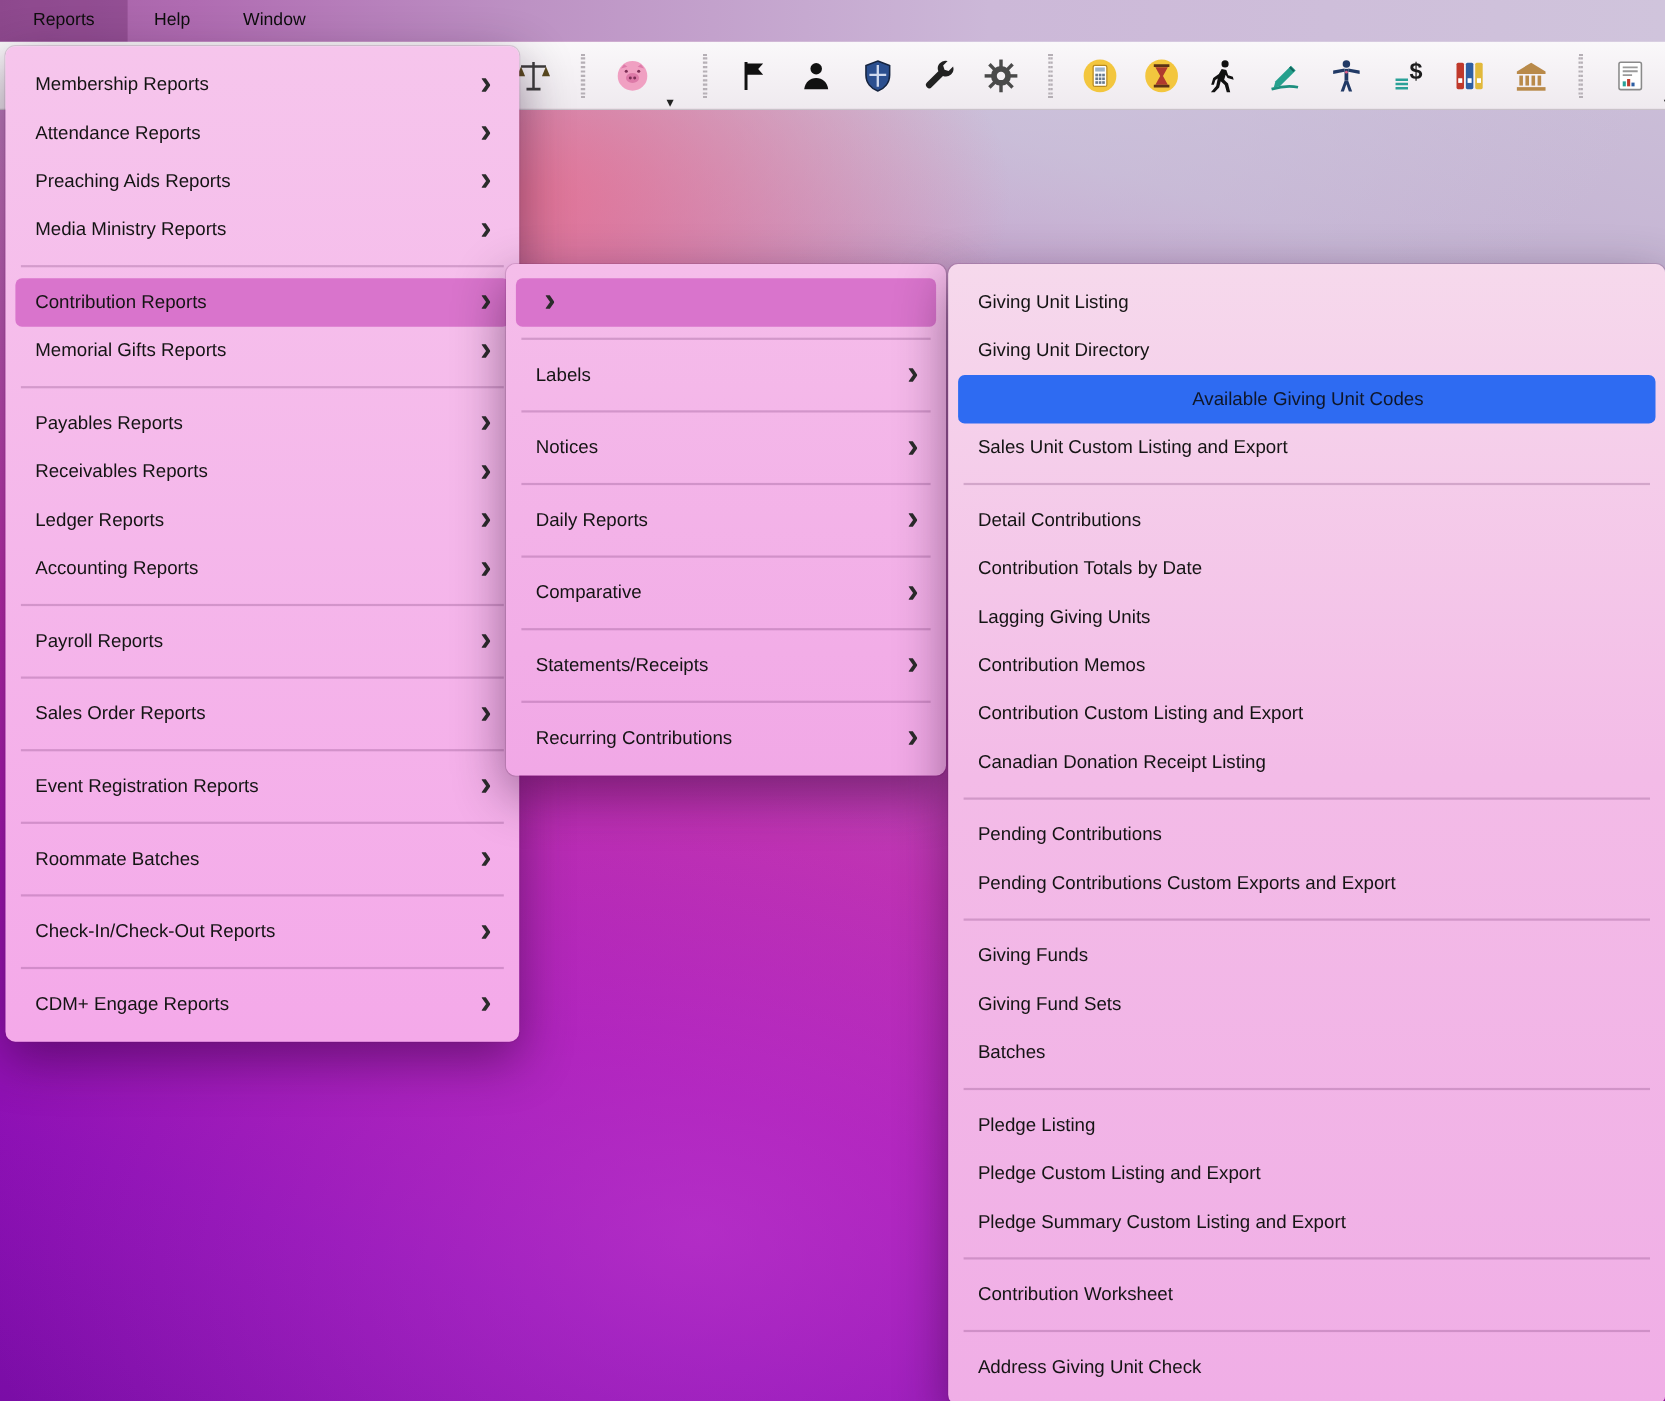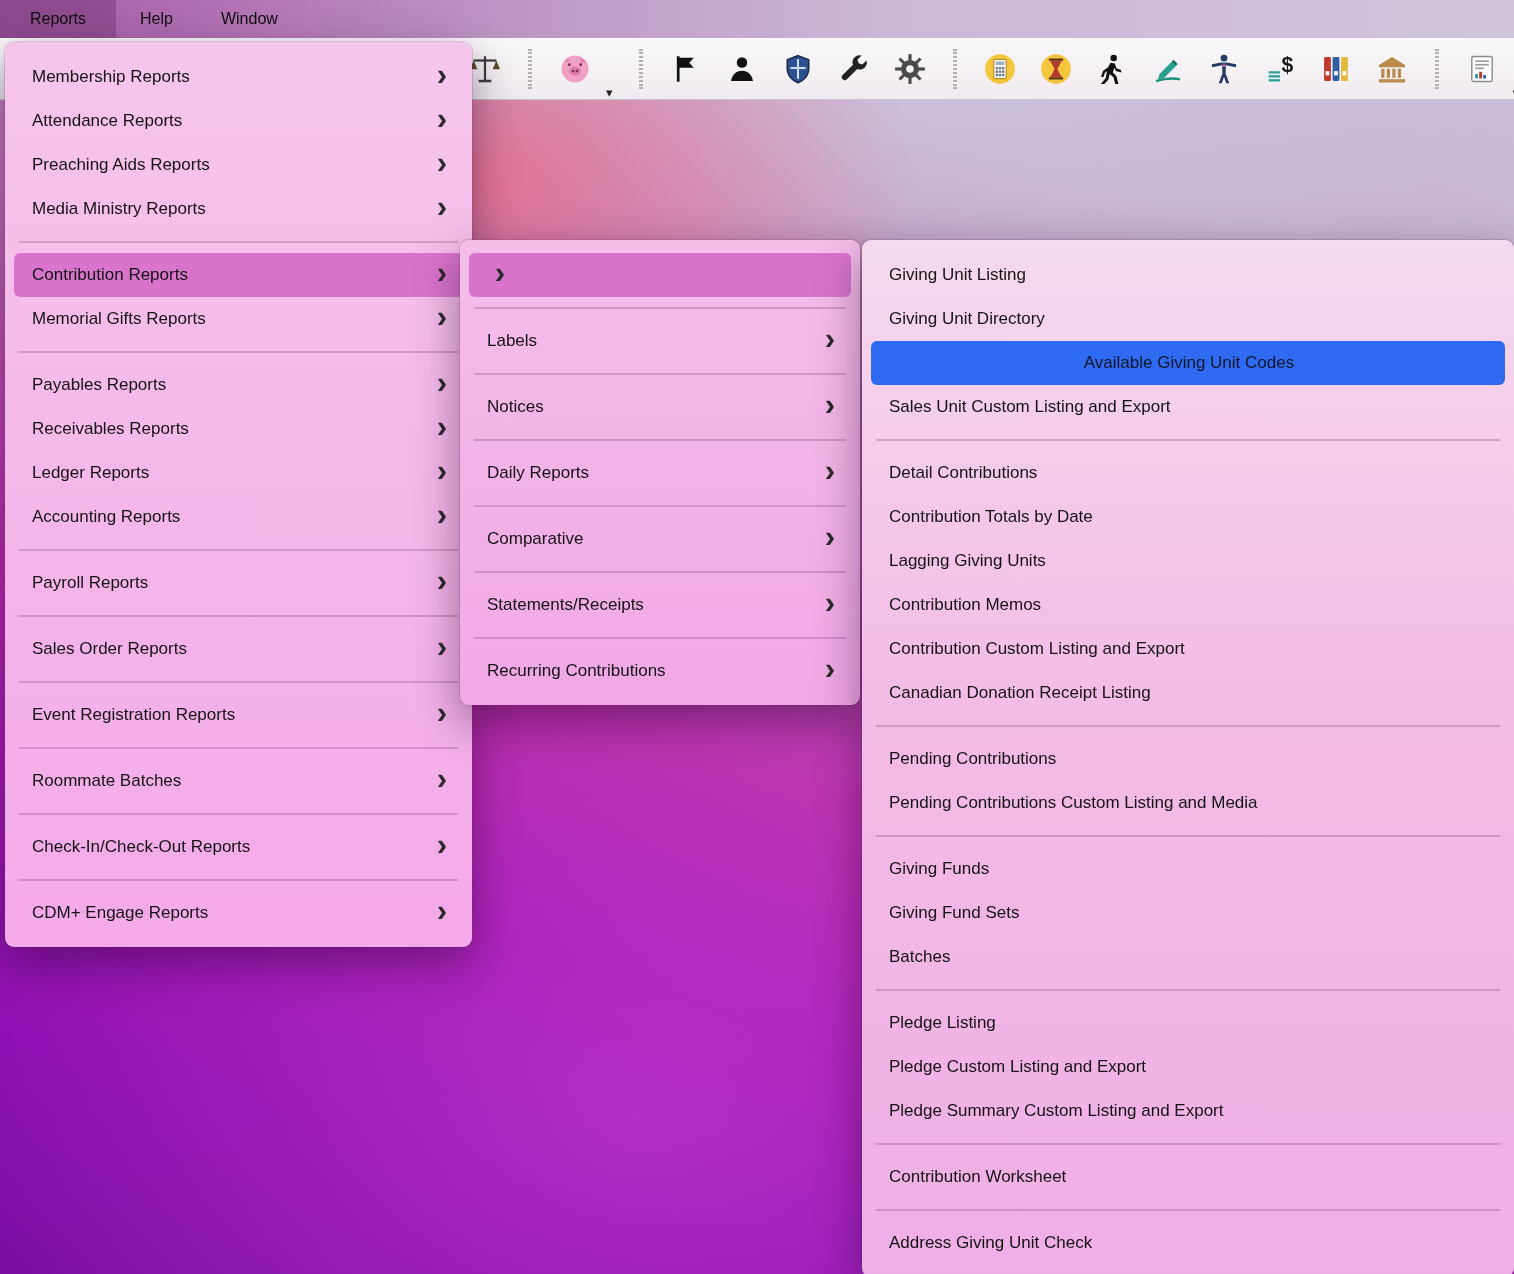--- a/index.html
+++ b/index.html
@@ -365,21 +365,21 @@
       <span class="lbl">Contribution Custom Listing and Export</span>
     </div>
   <div class="mi">
       <span class="lbl">Canadian Donation Receipt Listing</span>
     </div>
   <div class="msep"></div>
   <div class="mi">
       <span class="lbl">Pending Contributions</span>
     </div>
   <div class="mi">
-      <span class="lbl">Pending Contributions Custom Listing and Media</span>
+      <span class="lbl">Pending Contributions Custom Exports and Export</span>
     </div>
   <div class="msep"></div>
   <div class="mi">
       <span class="lbl">Giving Funds</span>
     </div>
   <div class="mi">
       <span class="lbl">Giving Fund Sets</span>
     </div>
   <div class="mi">
       <span class="lbl">Batches</span>

